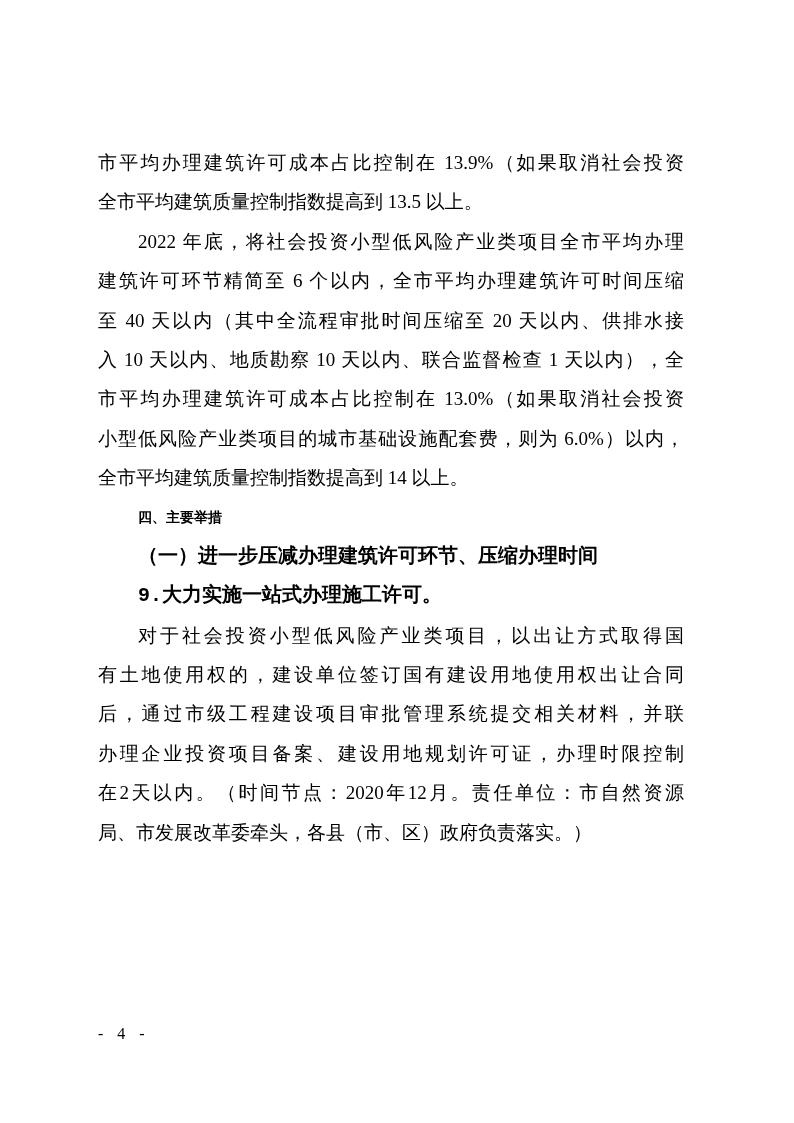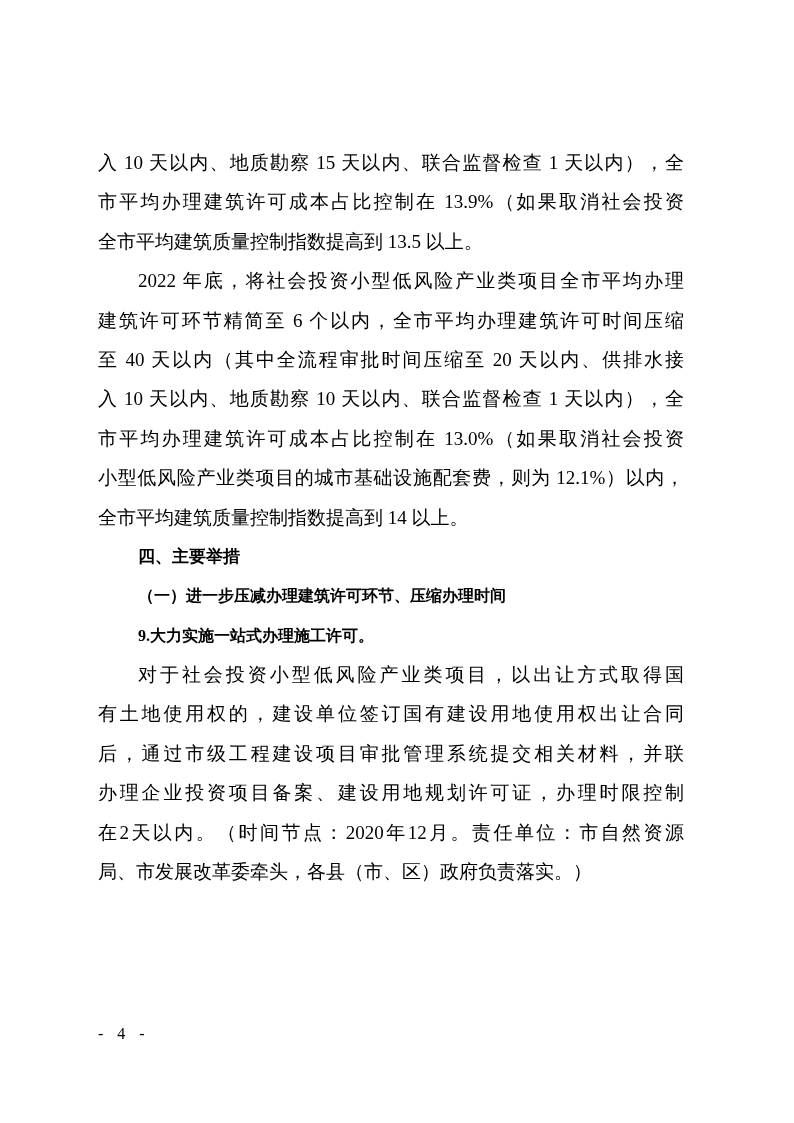--- a/index.html
+++ b/index.html
@@ -35,27 +35,27 @@
     text-align: justify;
     text-align-last: justify;
     text-justify: inter-ideograph;
   }
   .indent {
     text-indent: 40px;
   }
   .heading-1 {
     font-family: "Liberation Sans", "DejaVu Sans", sans-serif;
     font-weight: bold;
-    font-size: 17px;
+    font-size: 14px;
     text-indent: 40px;
   }
   .heading-2, .heading-3 {
-    font-family: Liberation Serif, serif;
+    font-family: Liberation Mono, monospace;
     font-weight: bold;
-    font-size: 16px;
+    font-size: 20px;
     text-indent: 40px;
   }
   .page-number {
     position: absolute;
     left: 98px;
     top: 1022px;
     font-size: 16px;
     line-height: 24px;
     letter-spacing: 5px;
     color: #000000;
@@ -63,32 +63,31 @@
   }
 </style>
 </head>
 <body>
 
 <div class="page">
 
   <div class="text-block">
 
     <div>
-        <div class="line just">入 10 天以内、地质勘察 15 天以内、联合监督检查 1 天以内），全</div>
         <div class="line just">市平均办理建筑许可成本占比控制在 13.9%（如果取消社会投资</div>
         <div class="line">全市平均建筑质量控制指数提高到 13.5 以上。</div>
       </div>
 
     <div>
         <div class="line just indent">2022 年底，将社会投资小型低风险产业类项目全市平均办理</div>
         <div class="line just">建筑许可环节精简至 6 个以内，全市平均办理建筑许可时间压缩</div>
         <div class="line just">至 40 天以内（其中全流程审批时间压缩至 20 天以内、供排水接</div>
         <div class="line just">入 10 天以内、地质勘察 10 天以内、联合监督检查 1 天以内），全</div>
         <div class="line just">市平均办理建筑许可成本占比控制在 13.0%（如果取消社会投资</div>
-        <div class="line just">小型低风险产业类项目的城市基础设施配套费，则为 12.1%）以内，</div>
+        <div class="line just">小型低风险产业类项目的城市基础设施配套费，则为 6.0%）以内，</div>
         <div class="line">全市平均建筑质量控制指数提高到 14 以上。</div>
       </div>
 
     <div class="line heading-1">四、主要举措</div>
 
     <div class="line heading-2">（一）进一步压减办理建筑许可环节、压缩办理时间</div>
 
     <div class="line heading-3">9.大力实施一站式办理施工许可。</div>
 
     <div>

